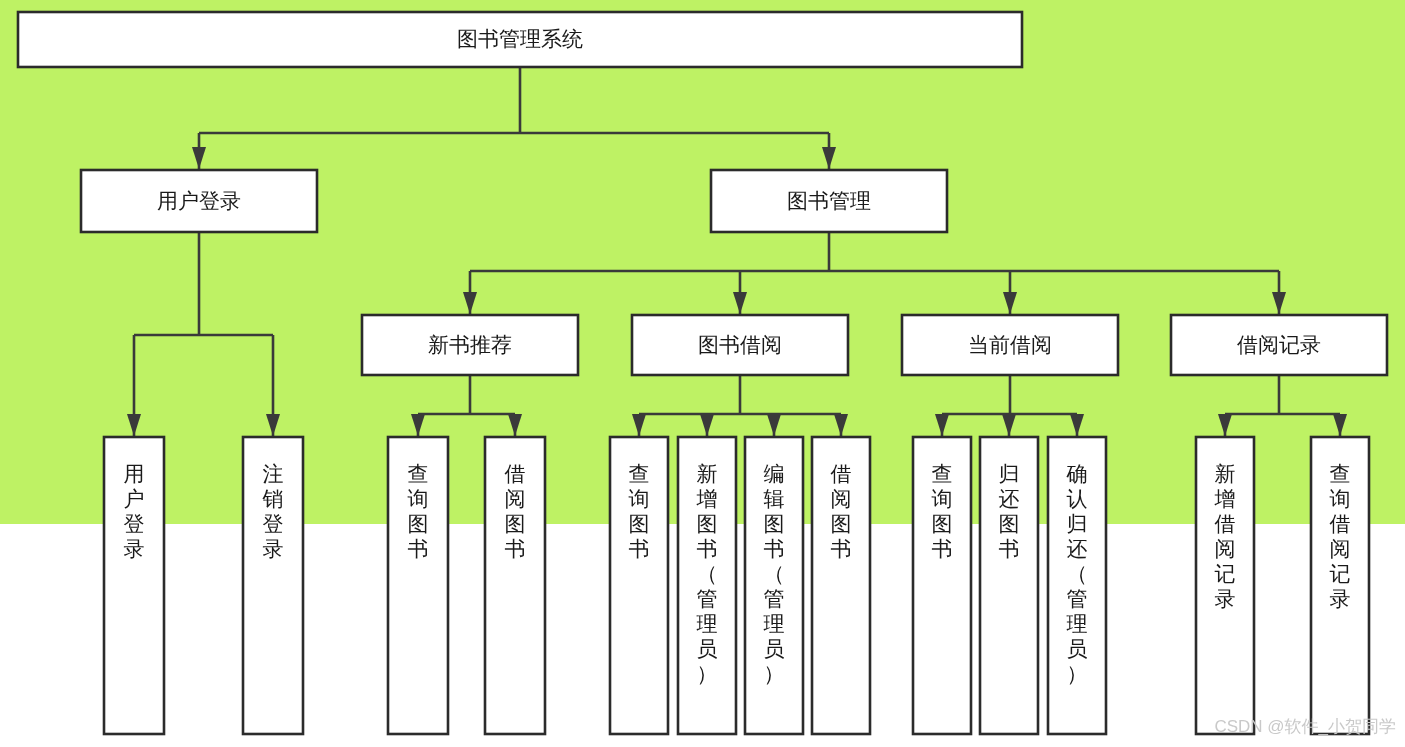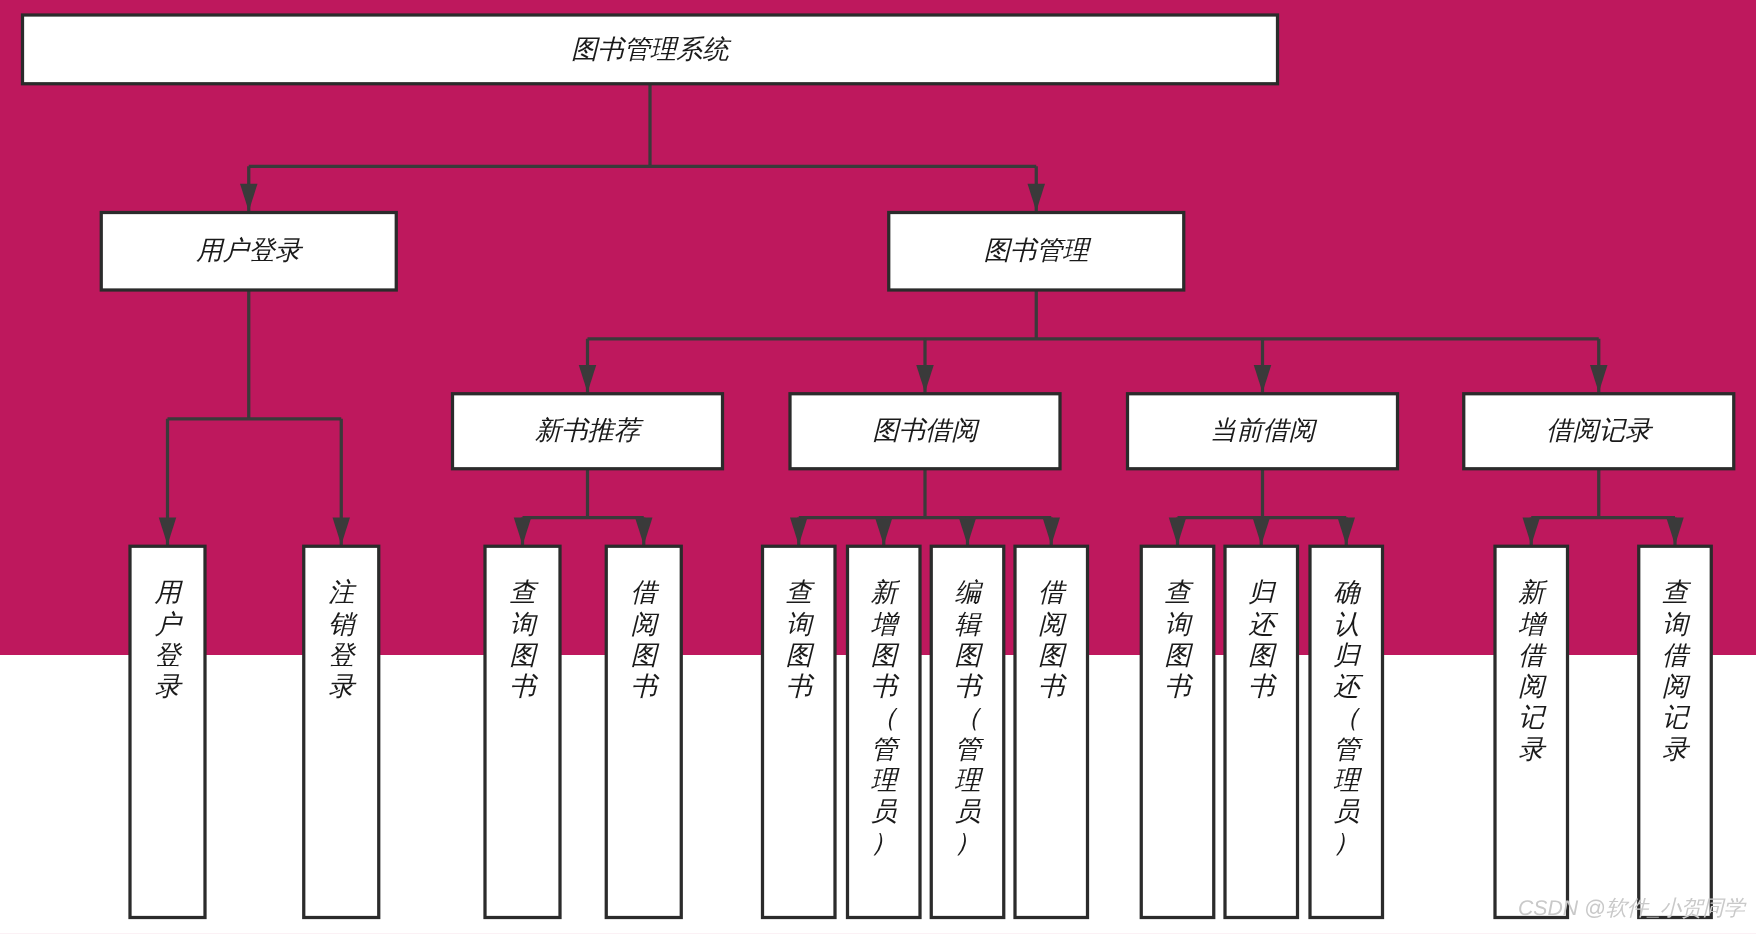--- a/index.html
+++ b/index.html
@@ -10,22 +10,21 @@
   body {
     width: 1405px;
     height: 747px;
     font-family: "Liberation Sans", "DejaVu Sans", sans-serif;
     overflow: hidden;
   }
   #diagram-root {
     position: relative;
     width: 1405px;
     height: 524px;
-    background: #be185d;
-    font-style: italic;
+    background: #bef264;
   }
   svg.diagram-canvas {
     position: absolute;
     left: 0;
     top: 0;
     width: 1405px;
     height: 747px;
   }
   .node-rect {
     fill: #ffffff;

